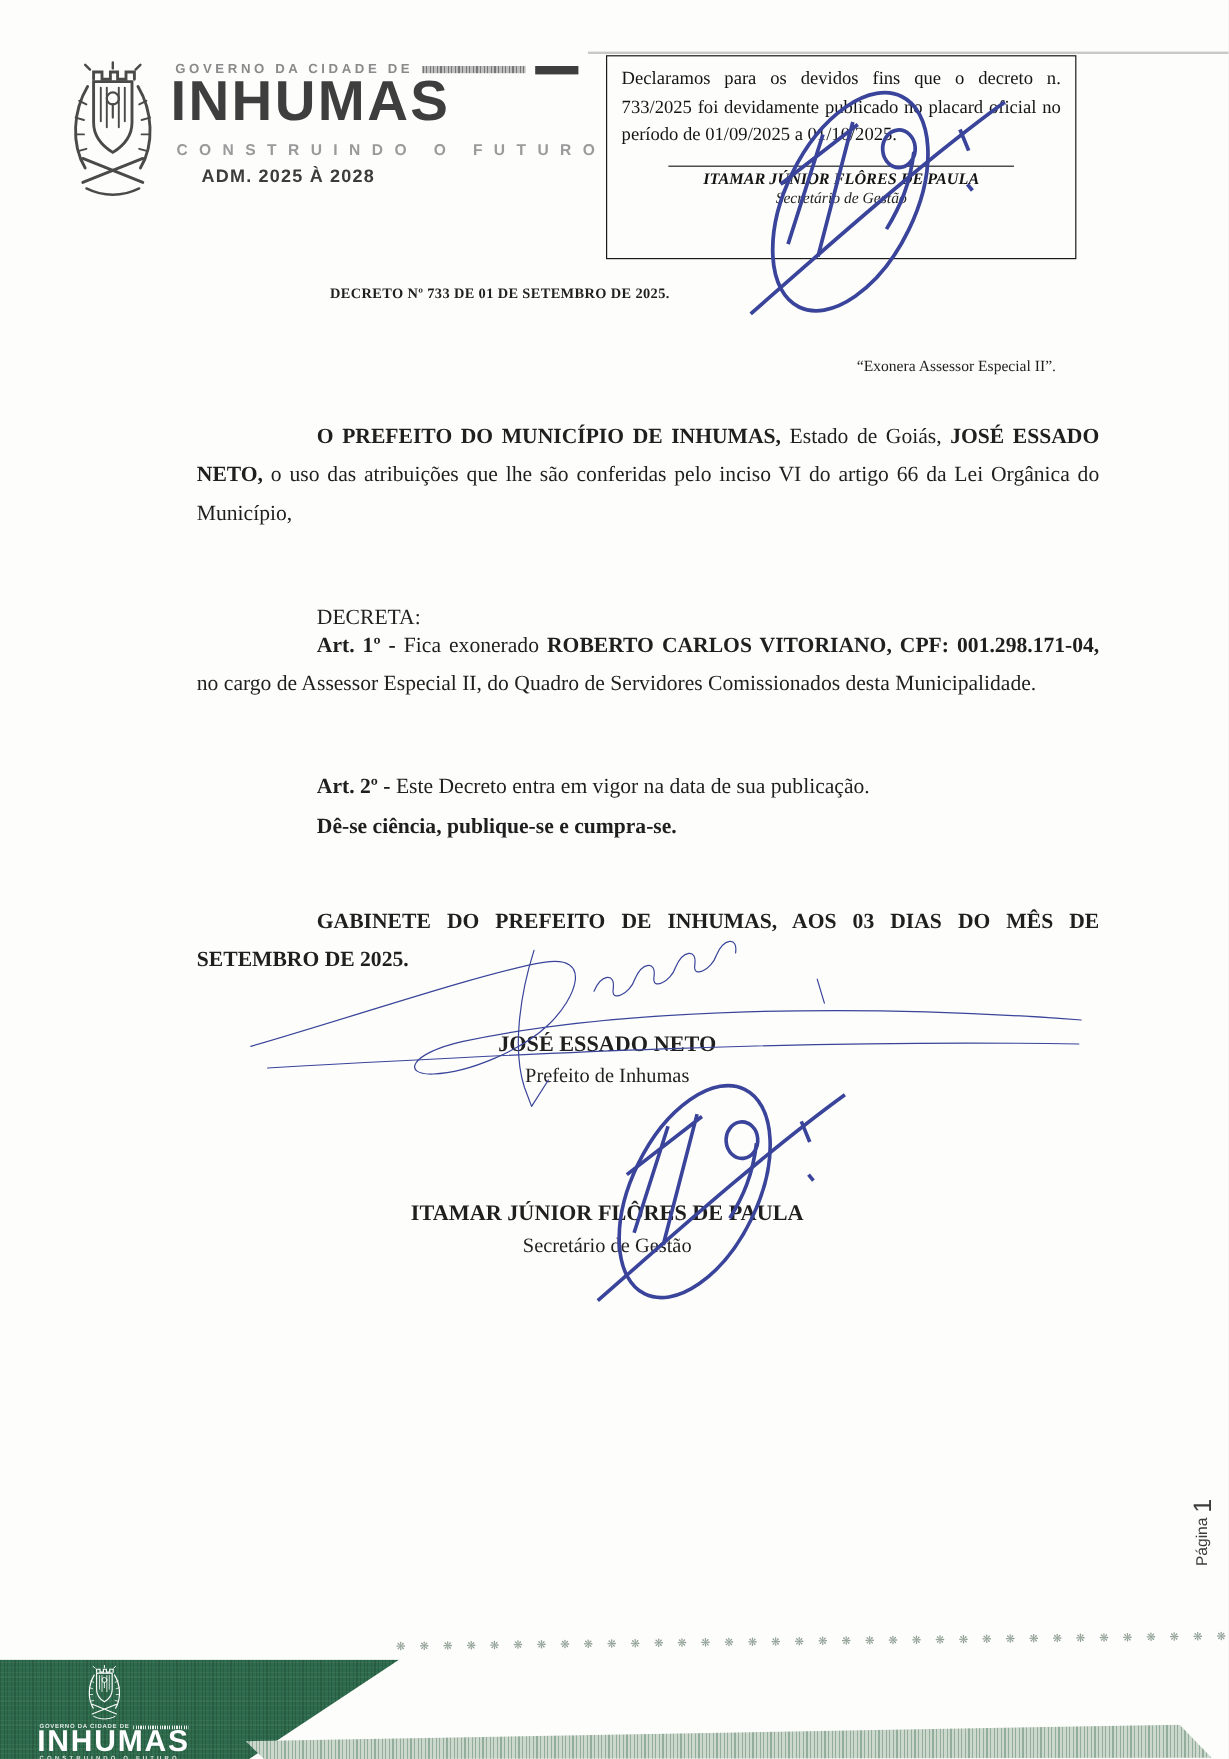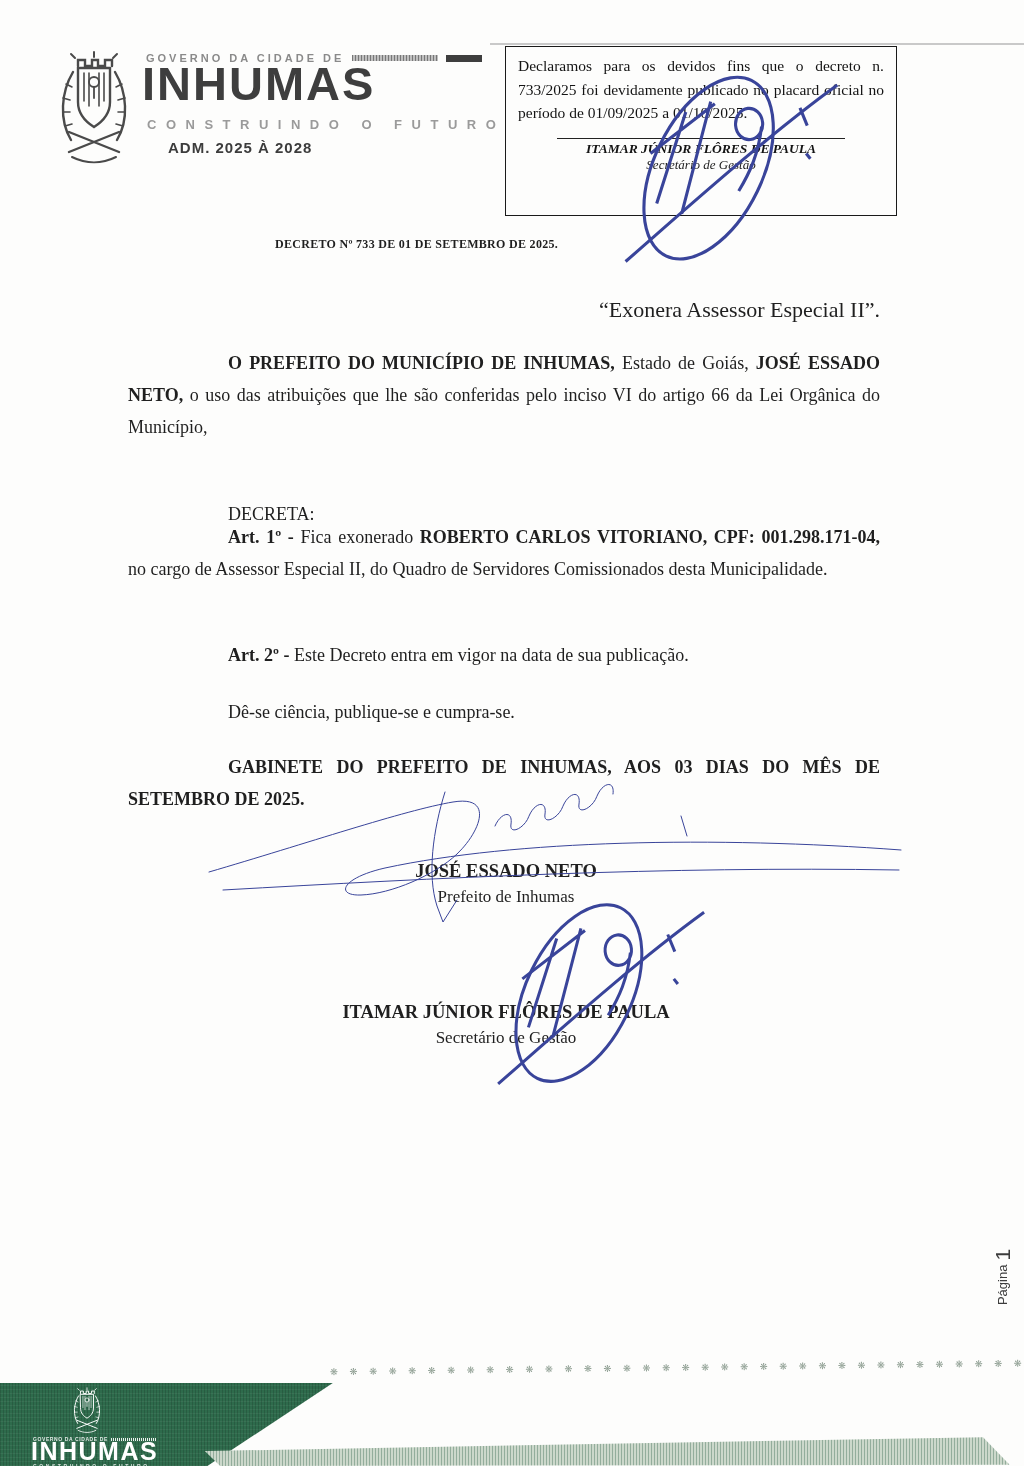--- a/index.html
+++ b/index.html
@@ -27,28 +27,28 @@
   .scanline{left:490px;top:43px;width:534px;height:2px;background:#c9c9c9;}
   .stamp-box{left:505px;top:46px;width:392px;height:170px;box-sizing:border-box;
     border:1.7px solid #1a1a1a;padding:7px 12px 0 12px;background:transparent;}
   .stamp-text{font-size:15.5px;line-height:1.52;text-align:justify;color:#141414;}
   .stamp-sigline{width:288px;margin:13px auto 0 auto;border-top:1.4px solid #222;}
   .stamp-name{margin-top:2px;text-align:center;font-size:13.5px;font-weight:700;font-style:italic;color:#141414;}
   .stamp-role{text-align:center;font-size:13px;font-style:italic;color:#222;}
   
   .content{left:128px;width:752px;}
   .title{left:275px;top:237px;font-size:12px;font-weight:700;letter-spacing:.3px;}
-  .quote{left:128px;top:297px;width:752px;text-align:right;font-size:22px;}
+  .quote{left:128px;top:297px;width:752px;text-align:right;font-size:13px;}
   .body-p{font-size:18px;line-height:32px;text-align:justify;margin:0;}
-  .indent{text-indent:100px;}
+  .indent{text-indent:100px;margin-left:36px;}
   .p1{top:347px;}
   .decreta{top:498px;font-weight:400;}
   .art1{top:521px;}
   .art2{top:639px;}
-  .closing{top:696px;}
+  .closing{top:672px;font-weight:bold;}
   .gab{top:751px;font-weight:700;}
   .sigblock{left:130px;width:752px;text-align:center;}
   .sig1{top:858px;}
   .sig2{top:999px;}
   .sig-name{font-size:18.5px;font-weight:700;line-height:26px;}
   .sig-role{font-size:17px;line-height:26px;}
   
   .ink{pointer-events:none;}
   .ink path,.ink ellipse{fill:none;stroke:currentColor;stroke-linecap:round;stroke-linejoin:round;}
   .mayor-sig{left:195px;top:780px;width:720px;height:160px;z-index:5;}

